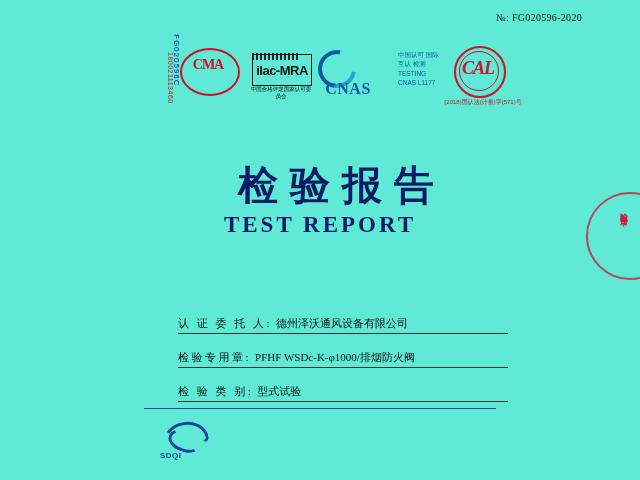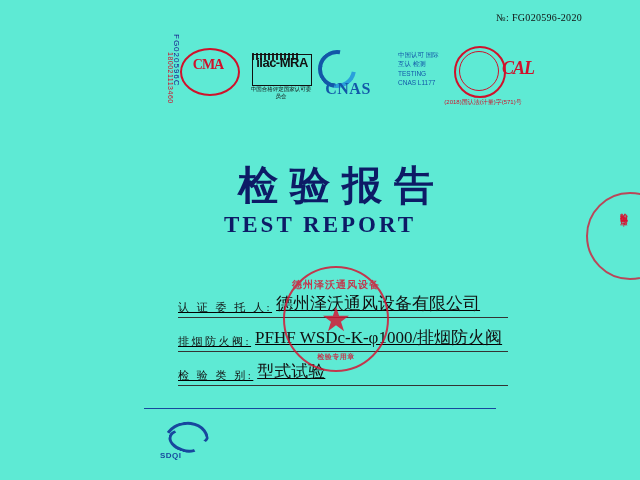--- a/index.html
+++ b/index.html
@@ -90,21 +90,21 @@
     top: 4px;
     width: 64px;
     height: 56px;
   }
   .ilac .box {
     position: absolute;
     left: 2px; top: 8px;
     width: 58px; height: 30px;
     border: 1.6px solid #111;
     display: flex;
-    align-items: flex-start;
+    align-items: center;
     justify-content: center;
   }
   .ilac .box-inner {
     font-size: 13px;
     font-weight: bold;
     color: #111;
     font-family: "Liberation Sans", sans-serif;
     letter-spacing: -0.5px;
   }
   .ilac .cap {
@@ -191,21 +191,20 @@
     position: absolute;
     left: 6px; top: 14px;
     width: 48px;
     text-align: center;
     font-size: 18px;
     font-weight: bold;
     color: #d0112b;
     font-family: "Liberation Serif", serif;
     font-style: italic;
     letter-spacing: -1px;
-    padding-left: 40px;
   }
   .cal .cn {
     position: absolute;
     left: -4px; top: 54px;
     width: 78px;
     text-align: center;
     font-size: 6px;
     color: #d0112b;
     white-space: nowrap;
   }
@@ -231,42 +230,41 @@
     text-align: center;
     font-size: 23px;
     font-weight: bold;
     color: #0d1b66;
     letter-spacing: 3px;
     font-family: "Liberation Serif", serif;
   }
   
   .fields {
     position: absolute;
-    top: 284px;
+    top: 300px;
     left: 178px;
     width: 330px;
-    text-decoration: underline;
   }
   .field-row {
     position: relative;
     height: 31px;
     border-bottom: 1px solid #333;
     display: flex;
     align-items: flex-end;
     padding-bottom: 2px;
   }
   .field-label {
     font-size: 11px;
     color: #111;
     letter-spacing: 2.5px;
     white-space: nowrap;
     font-family: "Liberation Serif", serif;
   }
   .field-value {
-    font-size: 17px;
+    font-size: 11px;
     color: #111;
     margin-left: 4px;
     white-space: nowrap;
     font-family: "Liberation Serif", serif;
   }
   
   .stamp {
     position: absolute;
     left: 283px;
     top: 266px;
@@ -438,34 +436,29 @@
 
   <div class="title-cn">检验报告</div>
   <div class="title-en">TEST REPORT</div>
 
   <div class="fields">
     <div class="field-row">
       <span class="field-label">认 证 委 托 人:</span>
       <span class="field-value">德州泽沃通风设备有限公司</span>
     </div>
     <div class="field-row">
-      <span class="field-label">排烟防火阀:</span>
+      <span class="field-label">检验专用章:</span>
       <span class="field-value">PFHF WSDc-K-φ1000/排烟防火阀</span>
     </div>
     <div class="field-row">
       <span class="field-label">检 验 类 别:</span>
       <span class="field-value">型式试验</span>
     </div>
   </div>
 
-  <div class="stamp">
-    <div class="stamp-arc-top">德州泽沃通风设备</div>
-    <div class="stamp-star-glyph">★</div>
-    <div class="stamp-arc-bottom">检验专用章</div>
-  </div>
 
   <div class="stamp-edge"></div>
   <div class="stamp-edge-txt">检验报告专用章</div>
 
   <div class="footer">
     <div class="footer-rule"></div>
     <div class="footer-body">
       <div class="sdqi-mark">
         <div class="swoosh"></div>
         <div class="swoosh2"></div>

